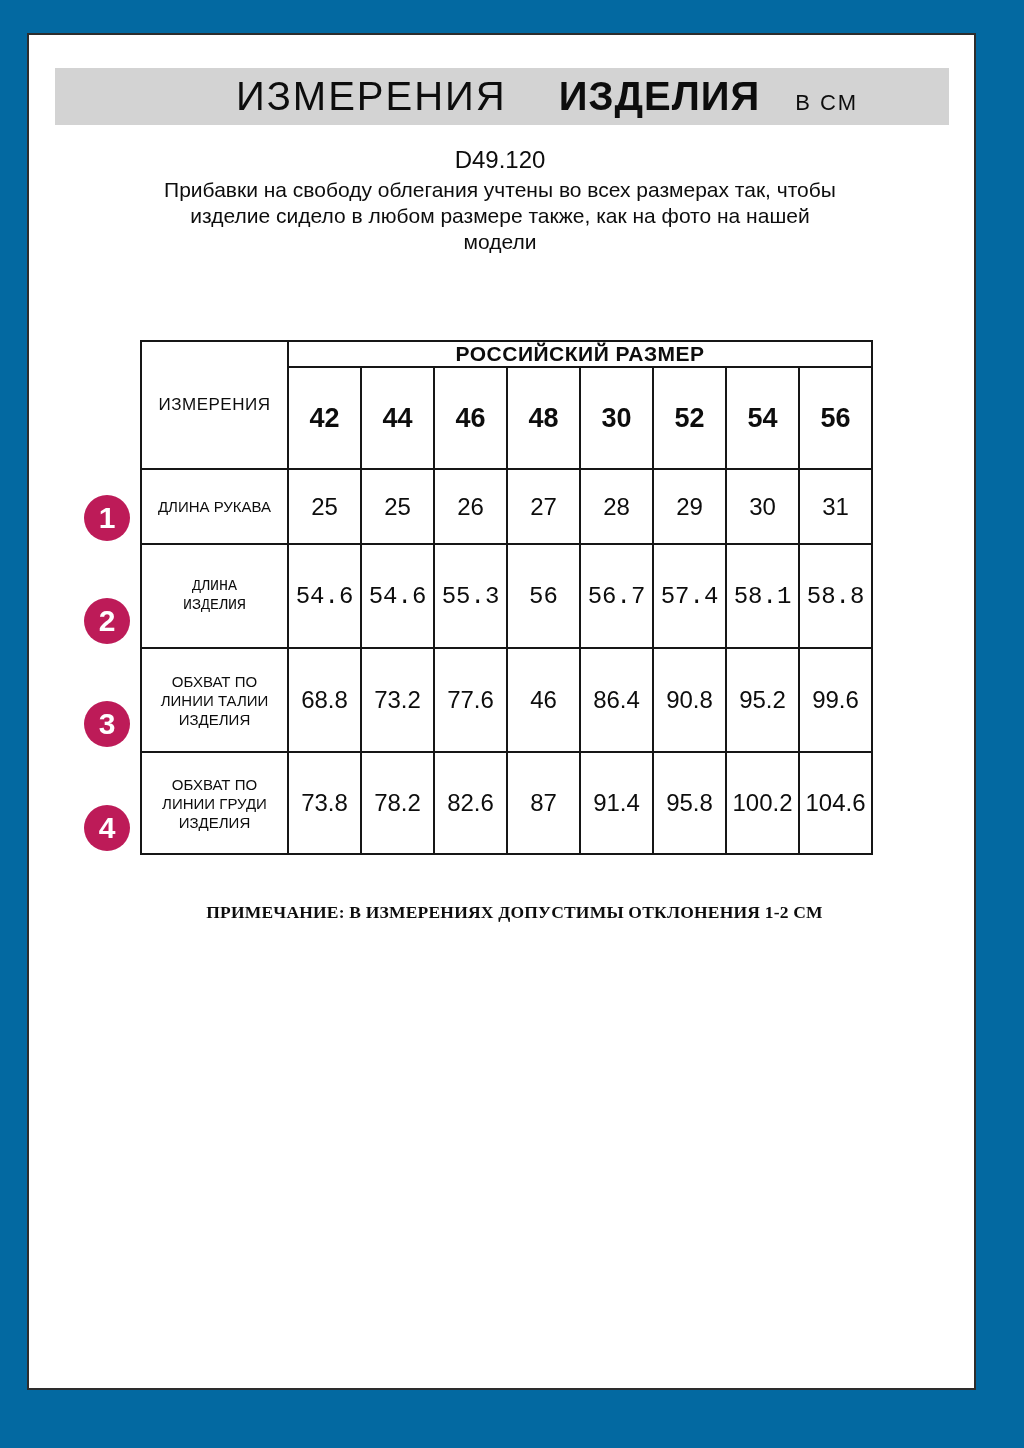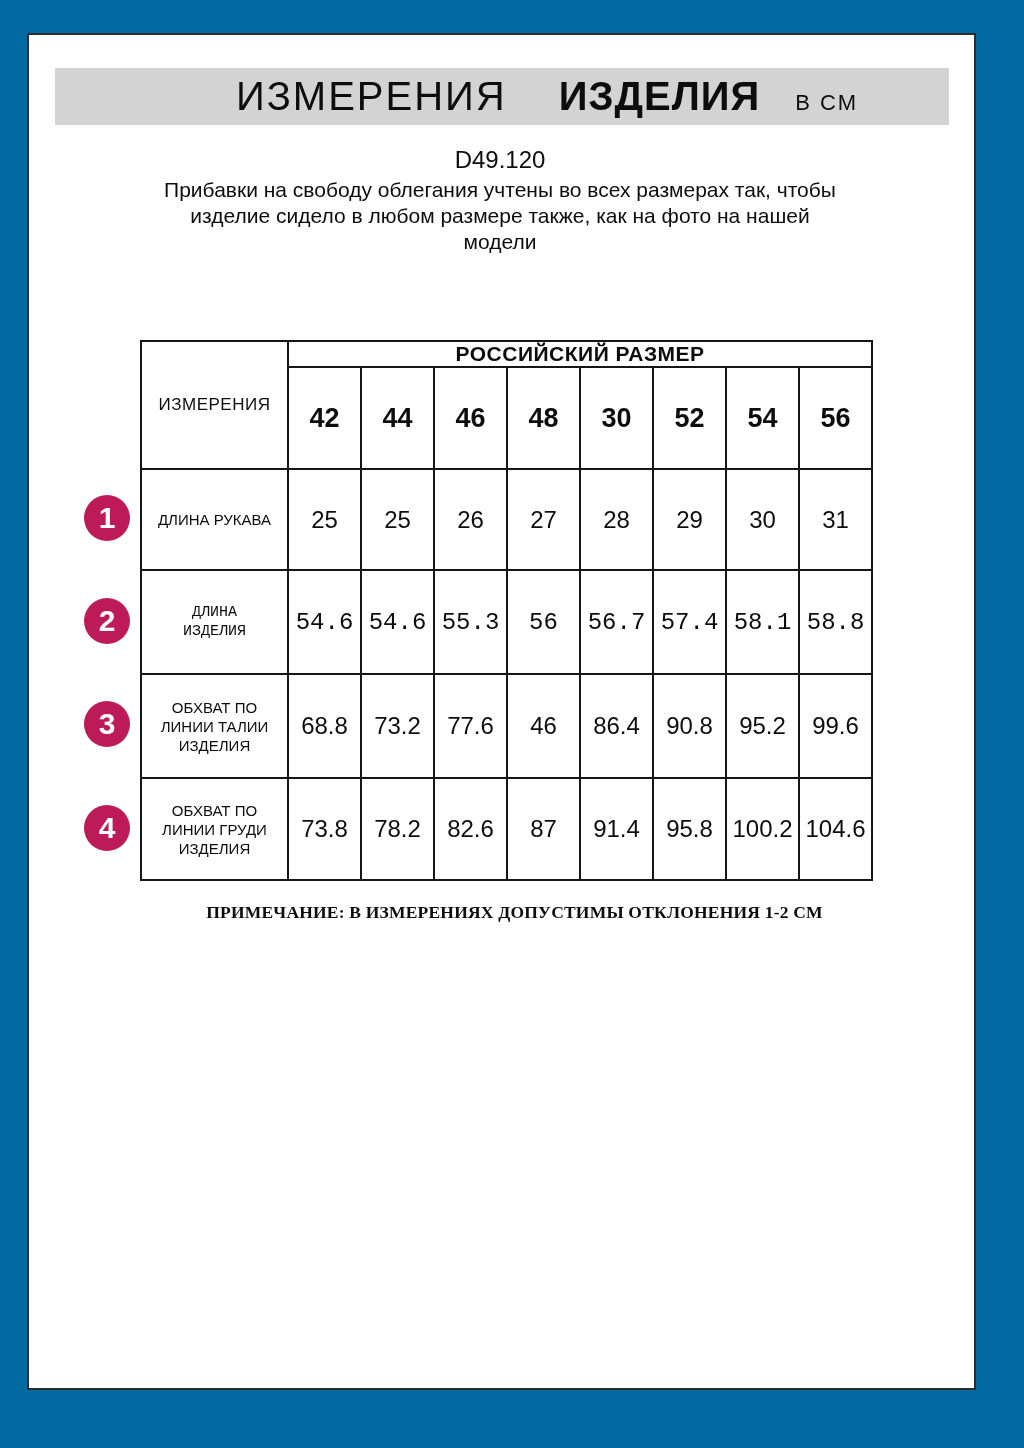--- a/index.html
+++ b/index.html
@@ -42,21 +42,21 @@
     background:#ffffff;
   }
   .size-table td,.size-table th{
     border:2px solid var(--table-border);
     text-align:center;vertical-align:middle;padding:0;color:var(--ink);
   }
   .c-label{width:147px;}
   .c-size{width:73px;}
   .r-top{height:24px;}
   .r-sizes{height:102px;}
-  .r-d1{height:101px;}
+  .r-d1{height:75px;}
   .r-d2{height:104px;font-family:Liberation Mono, monospace;}
   .r-d3{height:104px;}
   .r-d4{height:102px;}
   .corner{font-size:17px;font-weight:400;letter-spacing:0.5px;}
   .size-group-header{font-size:21px;font-weight:700;letter-spacing:0.5px;border-radius:8px;}
   .size-h{font-size:27px;font-weight:700;}
   .label-cell{font-size:15px;line-height:19px;white-space:pre-line;font-weight:400;}
   .val{font-size:24px;font-weight:400;margin-left:12px;}
   .row-badge{
     position:absolute;left:84px;width:46px;height:46px;border-radius:50%;

